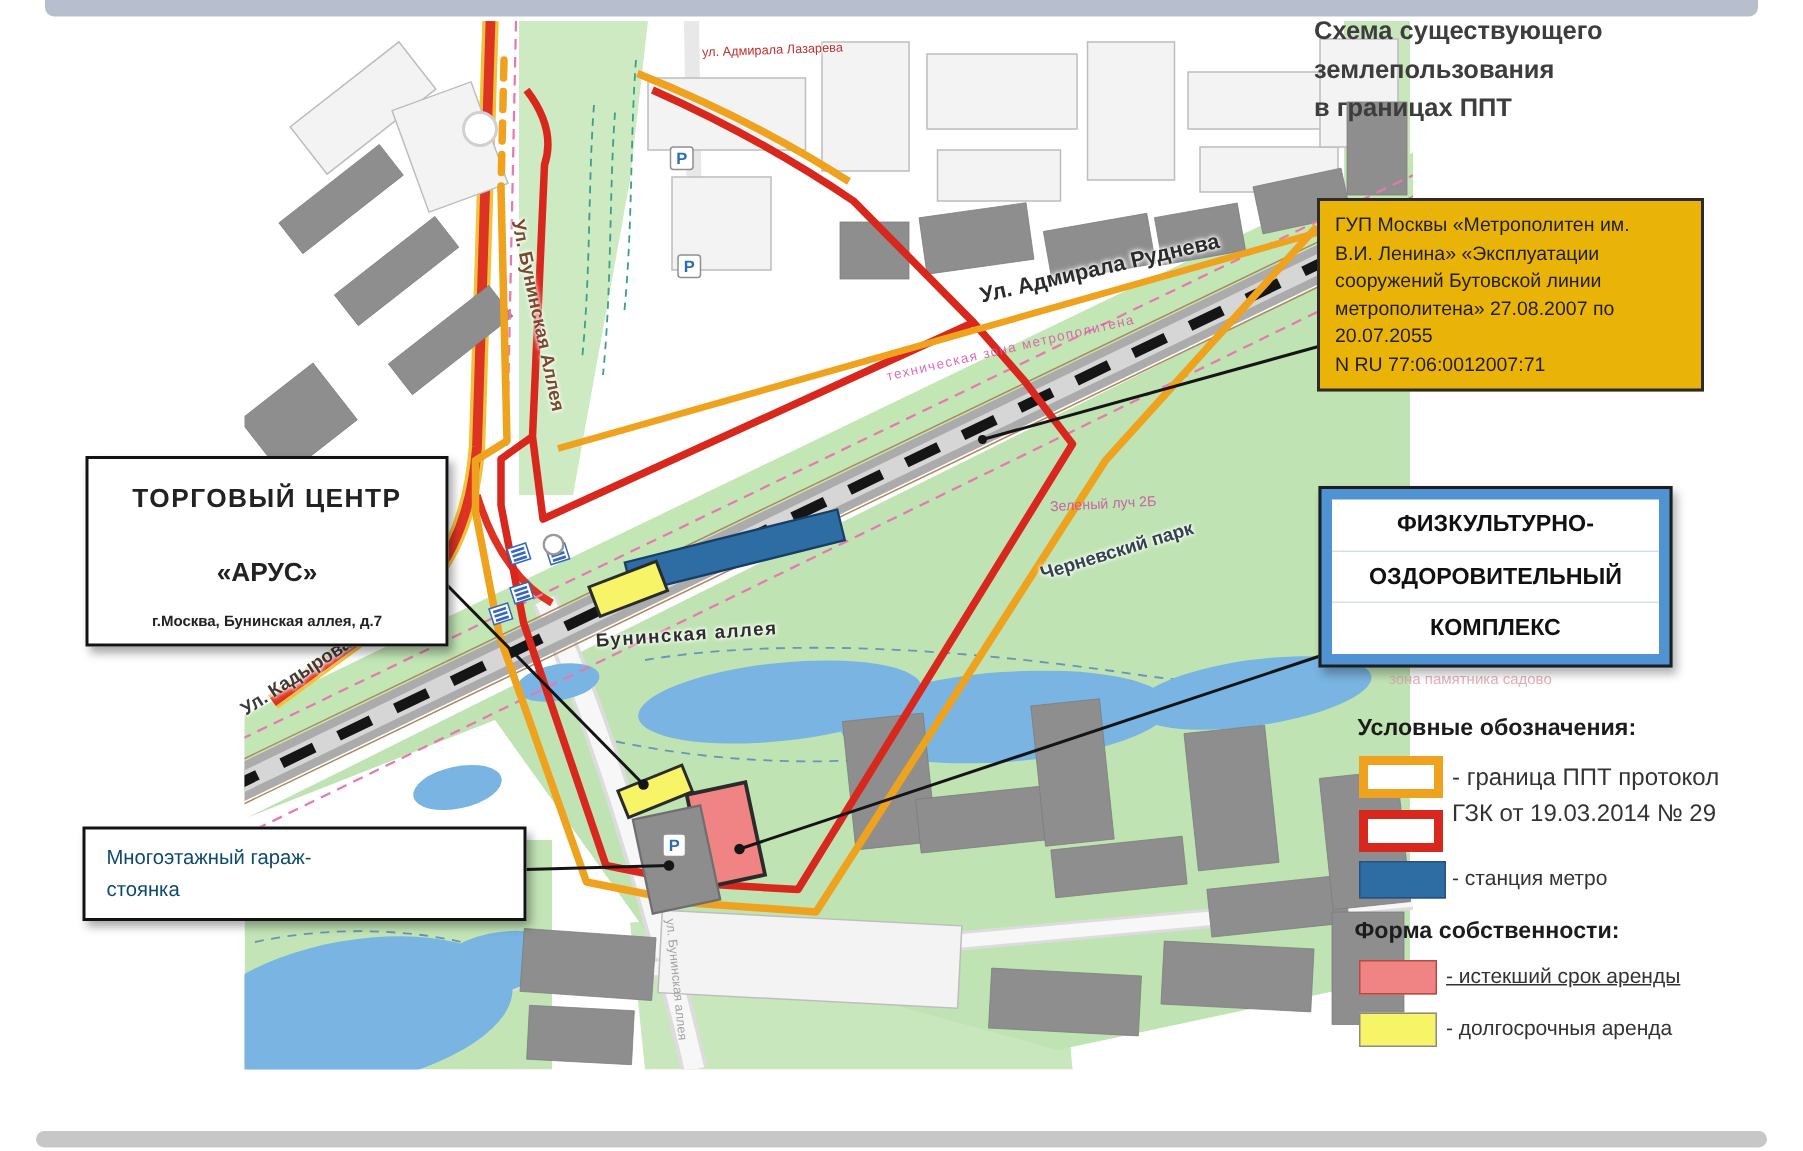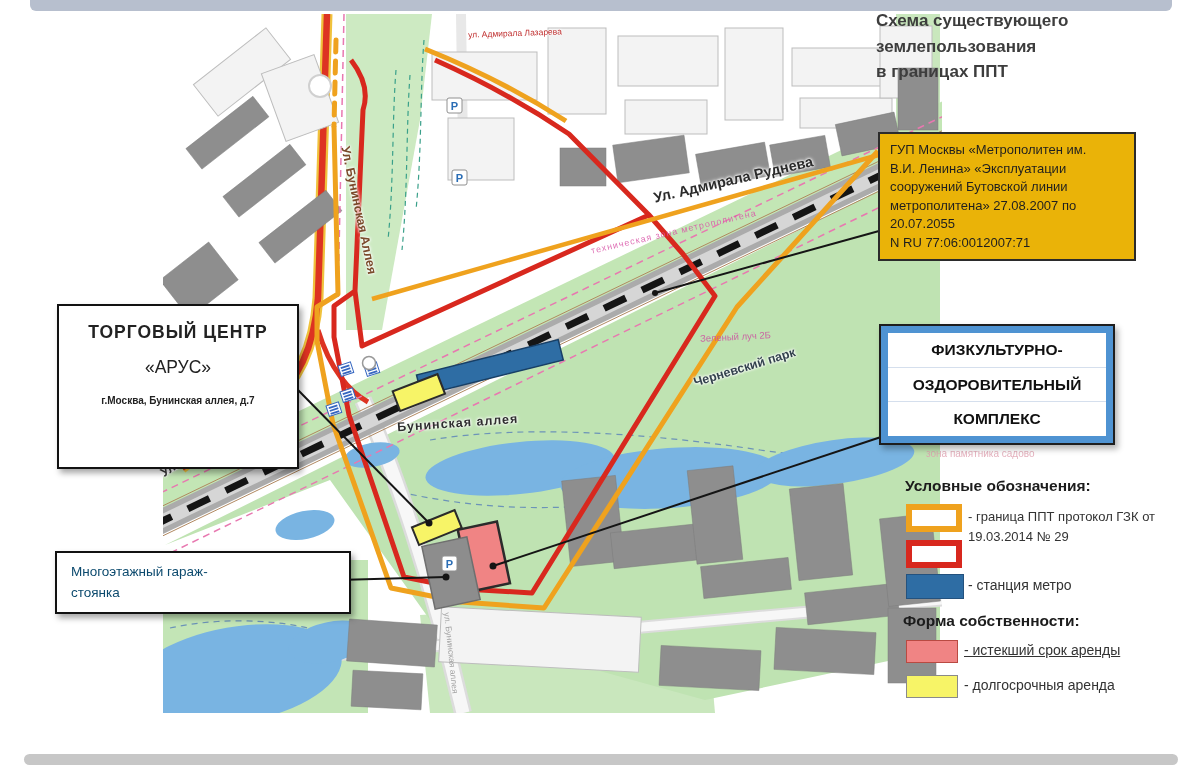--- a/index.html
+++ b/index.html
@@ -11,36 +11,36 @@
   svg{position:absolute;left:0;top:0;}
   .lbl{position:absolute;white-space:nowrap;
        text-shadow:0 0 2px #fff,0 0 3px #fff,0 0 4px #fff;}
   .title{position:absolute;left:876px;top:8px;width:280px;font-size:17px;font-weight:bold;
          color:#3d3d3d;line-height:1.5;}
   .info-box{position:absolute;left:878px;top:132px;width:258px;box-sizing:border-box;
             background:#eab308;border:2px solid #2b2b2b;padding:7px 10px;font-size:13px;
             line-height:1.43;color:#1f1f1f;}
   .callout{position:absolute;background:#fff;border:2.5px solid #121212;box-sizing:border-box;
            box-shadow:3px 4px 6px rgba(0,0,0,.35);}
-  .c-shop{left:57px;top:304px;width:242px;height:165px;text-align:center;}
+  .c-shop{left:57px;top:304px;width:242px;height:127px;text-align:center;}
   .c-shop .l1{margin-top:16px;font-size:17.5px;font-weight:bold;letter-spacing:1px;}
-  .c-shop .l2{margin-top:14px;font-size:17.5px;font-weight:normal;}
+  .c-shop .l2{margin-top:28px;font-size:17.5px;font-weight:bold;}
   .c-shop .l3{margin-top:17px;font-size:10px;font-weight:bold;}
   .c-garage{left:55px;top:551px;width:296px;height:63px;padding:9px 14px;font-size:13.5px;
             line-height:1.55;color:#0c4a6e;border-width:2px;}
   .c-fok{position:absolute;left:879px;top:324px;width:236px;height:121px;box-sizing:border-box;
          background:#4f93d2;border:2px solid #1e1e1e;padding:7px;box-shadow:3px 4px 6px rgba(0,0,0,.3);}
   .c-fok .inner{background:#fff;width:100%;height:100%;display:flex;flex-direction:column;}
   .c-fok .row{flex:1;display:flex;align-items:center;justify-content:center;
               font-size:15.5px;font-weight:bold;color:#111;border-bottom:1px solid #d5dfed;}
   .c-fok .row:last-child{border-bottom:none;}
   .lg-h{position:absolute;font-size:15.5px;font-weight:bold;color:#1c1c1c;}
   .sw{position:absolute;box-sizing:border-box;background:#fff;}
   .lg-t{position:absolute;font-size:14px;color:#333;}
-  .lg-t.small{font-size:13px;line-height:1.5;width:195px;white-space:normal;}
+  .lg-t.small{font-size:16px;line-height:1.5;width:195px;white-space:normal;}
 </style>
 </head>
 <body>
 <div class="page">
 
 <svg width="1202" height="767" viewBox="0 0 1202 767">
   <defs>
     <clipPath id="mapclip">
           <rect x="163" y="14" width="779" height="699"></rect>
         </clipPath>

